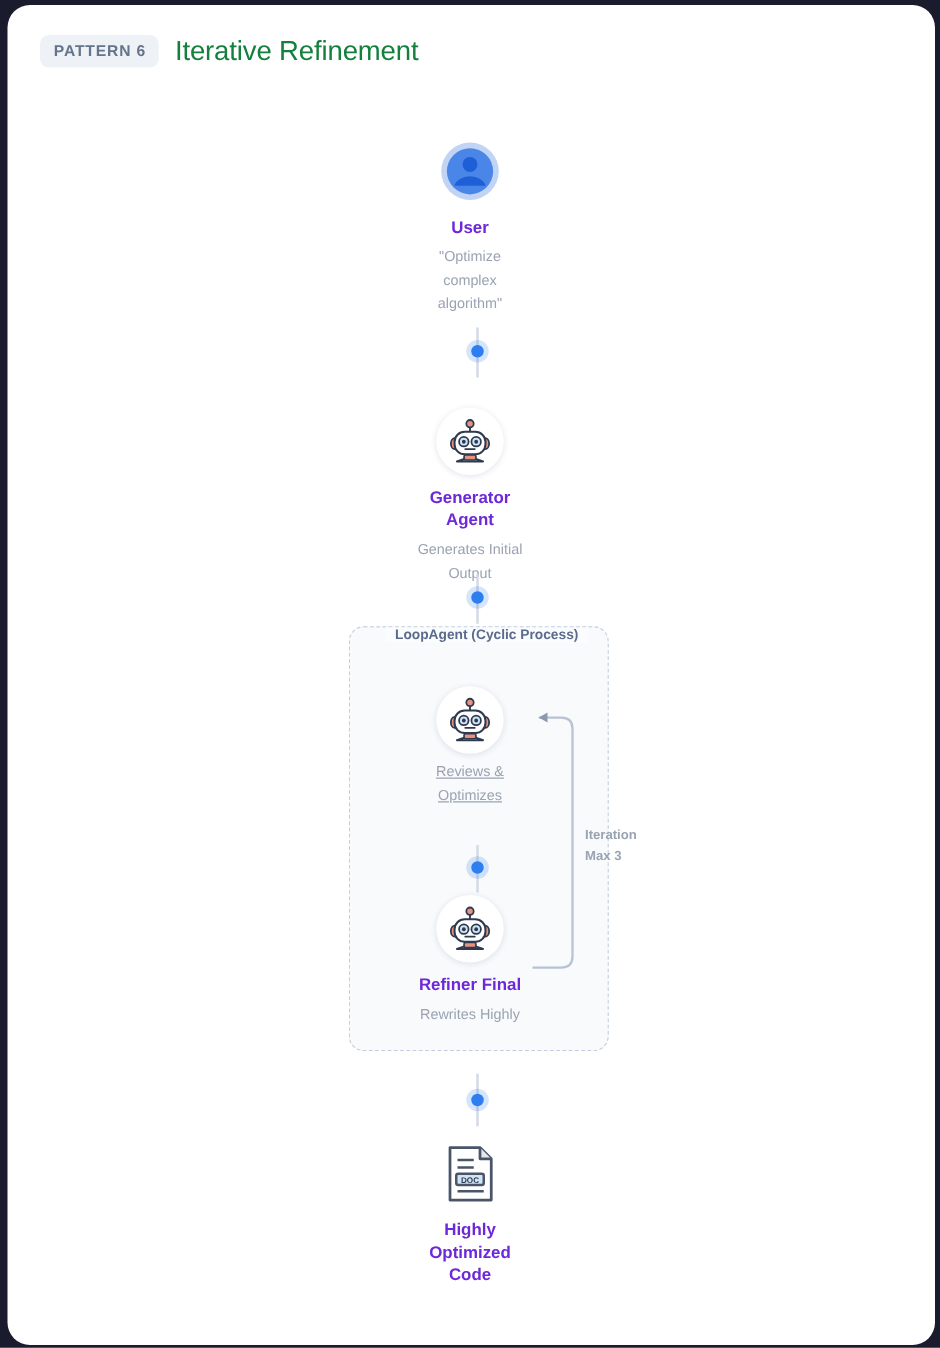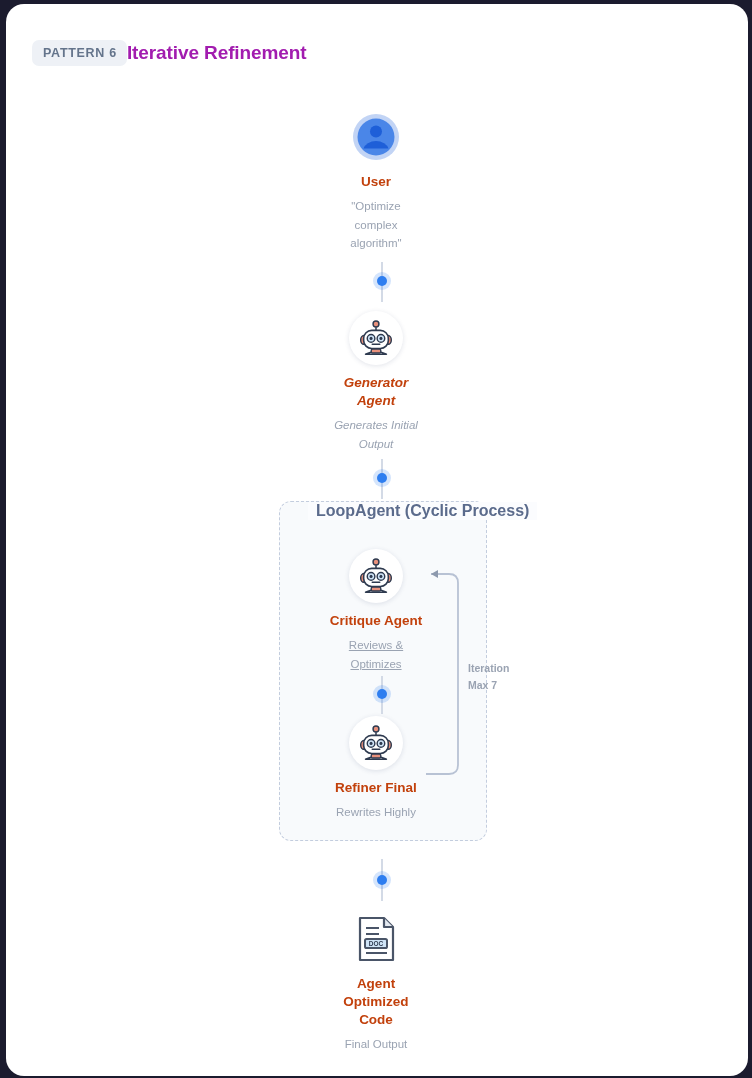--- a/index.html
+++ b/index.html
@@ -19,38 +19,39 @@
     height: 1072px;
     background: #ffffff;
     border-radius: 18px;
     overflow: hidden;
   }
 
   
   .header {
     position: absolute;
     left: 26px;
-    top: 36px;
+    top: 24px;
     display: flex;
     align-items: center;
+    gap: 13px;
   }
   .badge {
     background: #eef1f6;
     color: #64748b;
     font-size: 12.5px;
     font-weight: bold;
     letter-spacing: 0.7px;
     padding: 6px 10px 6px 11px;
     border-radius: 7px;
     white-space: nowrap;
   }
   .page-title {
-    color: #a21caf;
-    font-size: 19px;
-    font-weight: bold;
+    color: #15803d;
+    font-size: 22px;
+    font-weight: normal;
     letter-spacing: -0.1px;
     white-space: nowrap;
   }
 
   
   .canvas { position: absolute; left: 0; top: 0; width: 742px; height: 1072px; }
 
   .node {
     position: absolute;
     width: 200px;
@@ -70,21 +71,21 @@
     height: 54px;
     border-radius: 50%;
     background: #ffffff;
     box-shadow: 0 1px 5px rgba(30, 45, 90, 0.13);
     display: flex;
     align-items: center;
     justify-content: center;
   }
   .node-title {
     margin-top: 9px;
-    color: #c2410c;
+    color: #6d28d9;
     font-size: 13.5px;
     font-weight: bold;
     line-height: 1.33;
     text-align: center;
   }
   .node-caption {
     margin-top: 6px;
     color: #9aa3b2;
     font-size: 11.5px;
     line-height: 1.62;
@@ -125,21 +126,21 @@
     border-radius: 12px;
     background: #f8fafc;
   }
   .loop-label {
     position: absolute;
     left: 302px;
     top: 498px;
     background: #fbfcfe;
     padding: 0 8px;
     color: #5b6b8c;
-    font-size: 16px;
+    font-size: 11px;
     font-weight: bold;
   }
 
   .loop-arrow { position: absolute; left: 410px; top: 555px; }
 
   .iteration-label {
     position: absolute;
     left: 462px;
     top: 656px;
     color: #9aa3b2;
@@ -171,21 +172,21 @@
           <path d="M14.5 38.5 a12.8 9.5 0 0 1 25 0 z" fill="#1e5fd8"></path>
         </svg>
       </div>
       <div class="node-title">User</div>
       <div class="node-caption" style="width:84px;margin-left:auto;margin-right:auto;">"Optimize complex algorithm"</div>
     </div>
 
     <div class="connector" style="top:258px;height:40px;"></div>
     <div class="conn-dot" style="top:272px;"></div>
 
-    <div class="node" style="top:307px;font-style:italic;">
+    <div class="node" style="top:322px;">
       <div class="icon-wrap">
         <div class="circle-icon">
           <svg width="38" height="38" viewBox="0 0 40 40">
             <circle cx="20" cy="5.2" r="3.1" fill="#e8917c" stroke="#2e3a4f" stroke-width="1.5"></circle>
             <line x1="20" y1="8.3" x2="20" y2="12" stroke="#2e3a4f" stroke-width="1.6"></line>
             <ellipse cx="7.2" cy="22" rx="3.3" ry="4.6" fill="#e8917c" stroke="#2e3a4f" stroke-width="1.5"></ellipse>
             <ellipse cx="32.8" cy="22" rx="3.3" ry="4.6" fill="#e8917c" stroke="#2e3a4f" stroke-width="1.5"></ellipse>
             <rect x="7" y="12" width="26" height="19" rx="8.5" fill="#ffffff" stroke="#2e3a4f" stroke-width="1.7"></rect>
             <circle cx="14.8" cy="20.4" r="4" fill="#cfe4f7" stroke="#2e3a4f" stroke-width="1.5"></circle>
             <circle cx="25.2" cy="20.4" r="4" fill="#cfe4f7" stroke="#2e3a4f" stroke-width="1.5"></circle>
@@ -207,21 +208,21 @@
     <div class="loop-box"></div>
     <div class="loop-label">LoopAgent (Cyclic Process)</div>
 
     <svg class="loop-arrow" width="80" height="230" viewBox="0 0 80 230">
       <path d="M15 15 L33 15 Q42 15 42 24 L42 206 Q42 215 33 215 L10 215" fill="none" stroke="#b8c2d4" stroke-width="1.8"></path>
       <path d="M15 15 L22 11 L22 19 Z" fill="#8d99ad"></path>
     </svg>
 
     <div class="iteration-label">
       <div>Iteration</div>
-      <div>Max 7</div>
+      <div>Max 3</div>
     </div>
 
     <div class="node" style="top:545px;">
       <div class="icon-wrap">
         <div class="circle-icon">
           <svg width="38" height="38" viewBox="0 0 40 40">
             <circle cx="20" cy="5.2" r="3.1" fill="#e8917c" stroke="#2e3a4f" stroke-width="1.5"></circle>
             <line x1="20" y1="8.3" x2="20" y2="12" stroke="#2e3a4f" stroke-width="1.6"></line>
             <ellipse cx="7.2" cy="22" rx="3.3" ry="4.6" fill="#e8917c" stroke="#2e3a4f" stroke-width="1.5"></ellipse>
             <ellipse cx="32.8" cy="22" rx="3.3" ry="4.6" fill="#e8917c" stroke="#2e3a4f" stroke-width="1.5"></ellipse>
@@ -229,21 +230,20 @@
             <circle cx="14.8" cy="20.4" r="4" fill="#cfe4f7" stroke="#2e3a4f" stroke-width="1.5"></circle>
             <circle cx="25.2" cy="20.4" r="4" fill="#cfe4f7" stroke="#2e3a4f" stroke-width="1.5"></circle>
             <circle cx="14.8" cy="20.4" r="1.6" fill="#2e3a4f"></circle>
             <circle cx="25.2" cy="20.4" r="1.6" fill="#2e3a4f"></circle>
             <line x1="16" y1="26.6" x2="24" y2="26.6" stroke="#2e3a4f" stroke-width="1.5" stroke-linecap="round"></line>
             <path d="M9 37 q11 -5 22 0 z" fill="#ffffff" stroke="#2e3a4f" stroke-width="1.6" stroke-linejoin="round"></path>
             <rect x="15" y="31.6" width="10" height="4.2" rx="1.3" fill="#e8917c" stroke="#2e3a4f" stroke-width="1.4"></rect>
           </svg>
         </div>
       </div>
-      <div class="node-title">Critique Agent</div>
       <div class="node-caption" style="width:78px;margin-left:auto;margin-right:auto;text-decoration:underline;">Reviews &amp; Optimizes</div>
     </div>
 
     <div class="connector" style="top:672px;height:38px;"></div>
     <div class="conn-dot" style="top:685px;"></div>
 
     <div class="node" style="top:712px;">
       <div class="icon-wrap">
         <div class="circle-icon">
           <svg width="38" height="38" viewBox="0 0 40 40">
@@ -274,18 +274,17 @@
         <svg width="44" height="48" viewBox="0 0 44 48">
           <path d="M6 3 L30 3 L39 12 L39 45 L6 45 Z" fill="#ffffff" stroke="#4a5568" stroke-width="2.2" stroke-linejoin="round"></path>
           <path d="M30 3 L30 12 L39 12" fill="#e4e9f0" stroke="#4a5568" stroke-width="2.2" stroke-linejoin="round"></path>
           <line x1="12" y1="13" x2="25" y2="13" stroke="#4a5568" stroke-width="2"></line>
           <line x1="12" y1="19" x2="25" y2="19" stroke="#4a5568" stroke-width="2"></line>
           <rect x="11" y="24" width="22" height="9" rx="1.6" fill="#cfe4f7" stroke="#4a5568" stroke-width="2"></rect>
           <text x="22" y="31" font-family="'Liberation Sans', sans-serif" font-size="6.5" font-weight="bold" fill="#2e3a4f" text-anchor="middle">DOC</text>
           <line x1="12" y1="38" x2="33" y2="38" stroke="#4a5568" stroke-width="2"></line>
         </svg>
       </div>
-      <div class="node-title" style="width:72px;margin-left:auto;margin-right:auto;">Agent Optimized Code</div>
-      <div class="node-caption">Final Output</div>
+      <div class="node-title" style="width:72px;margin-left:auto;margin-right:auto;">Highly Optimized Code</div>
     </div>
 
   </div>
 </div>
 
 </body></html>

